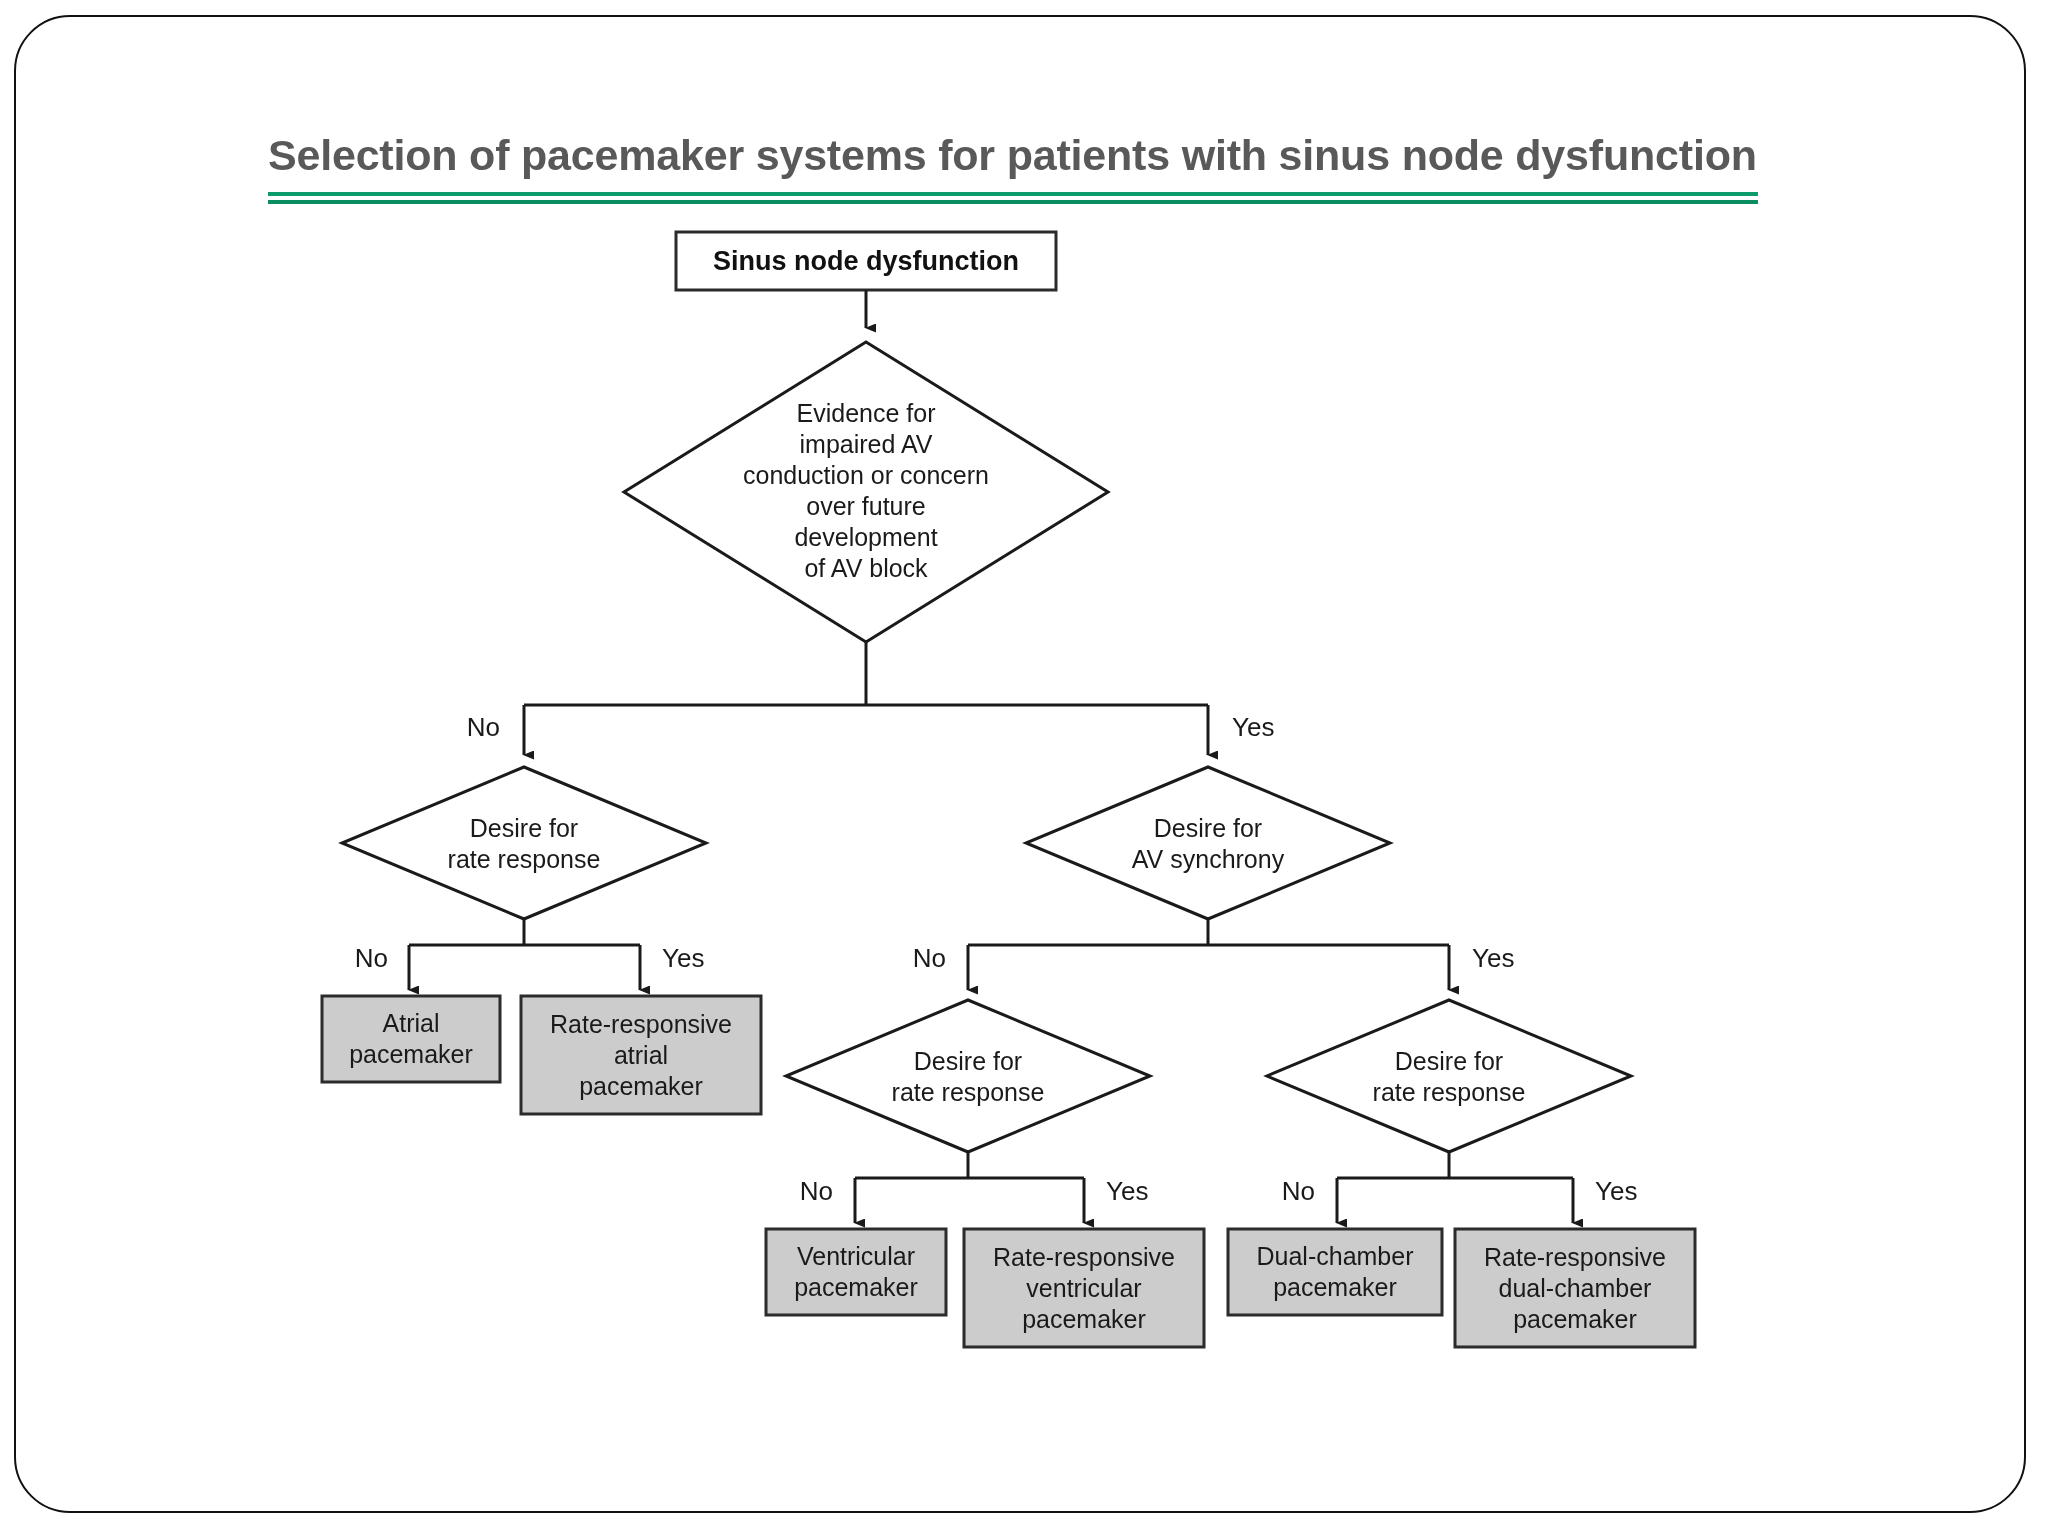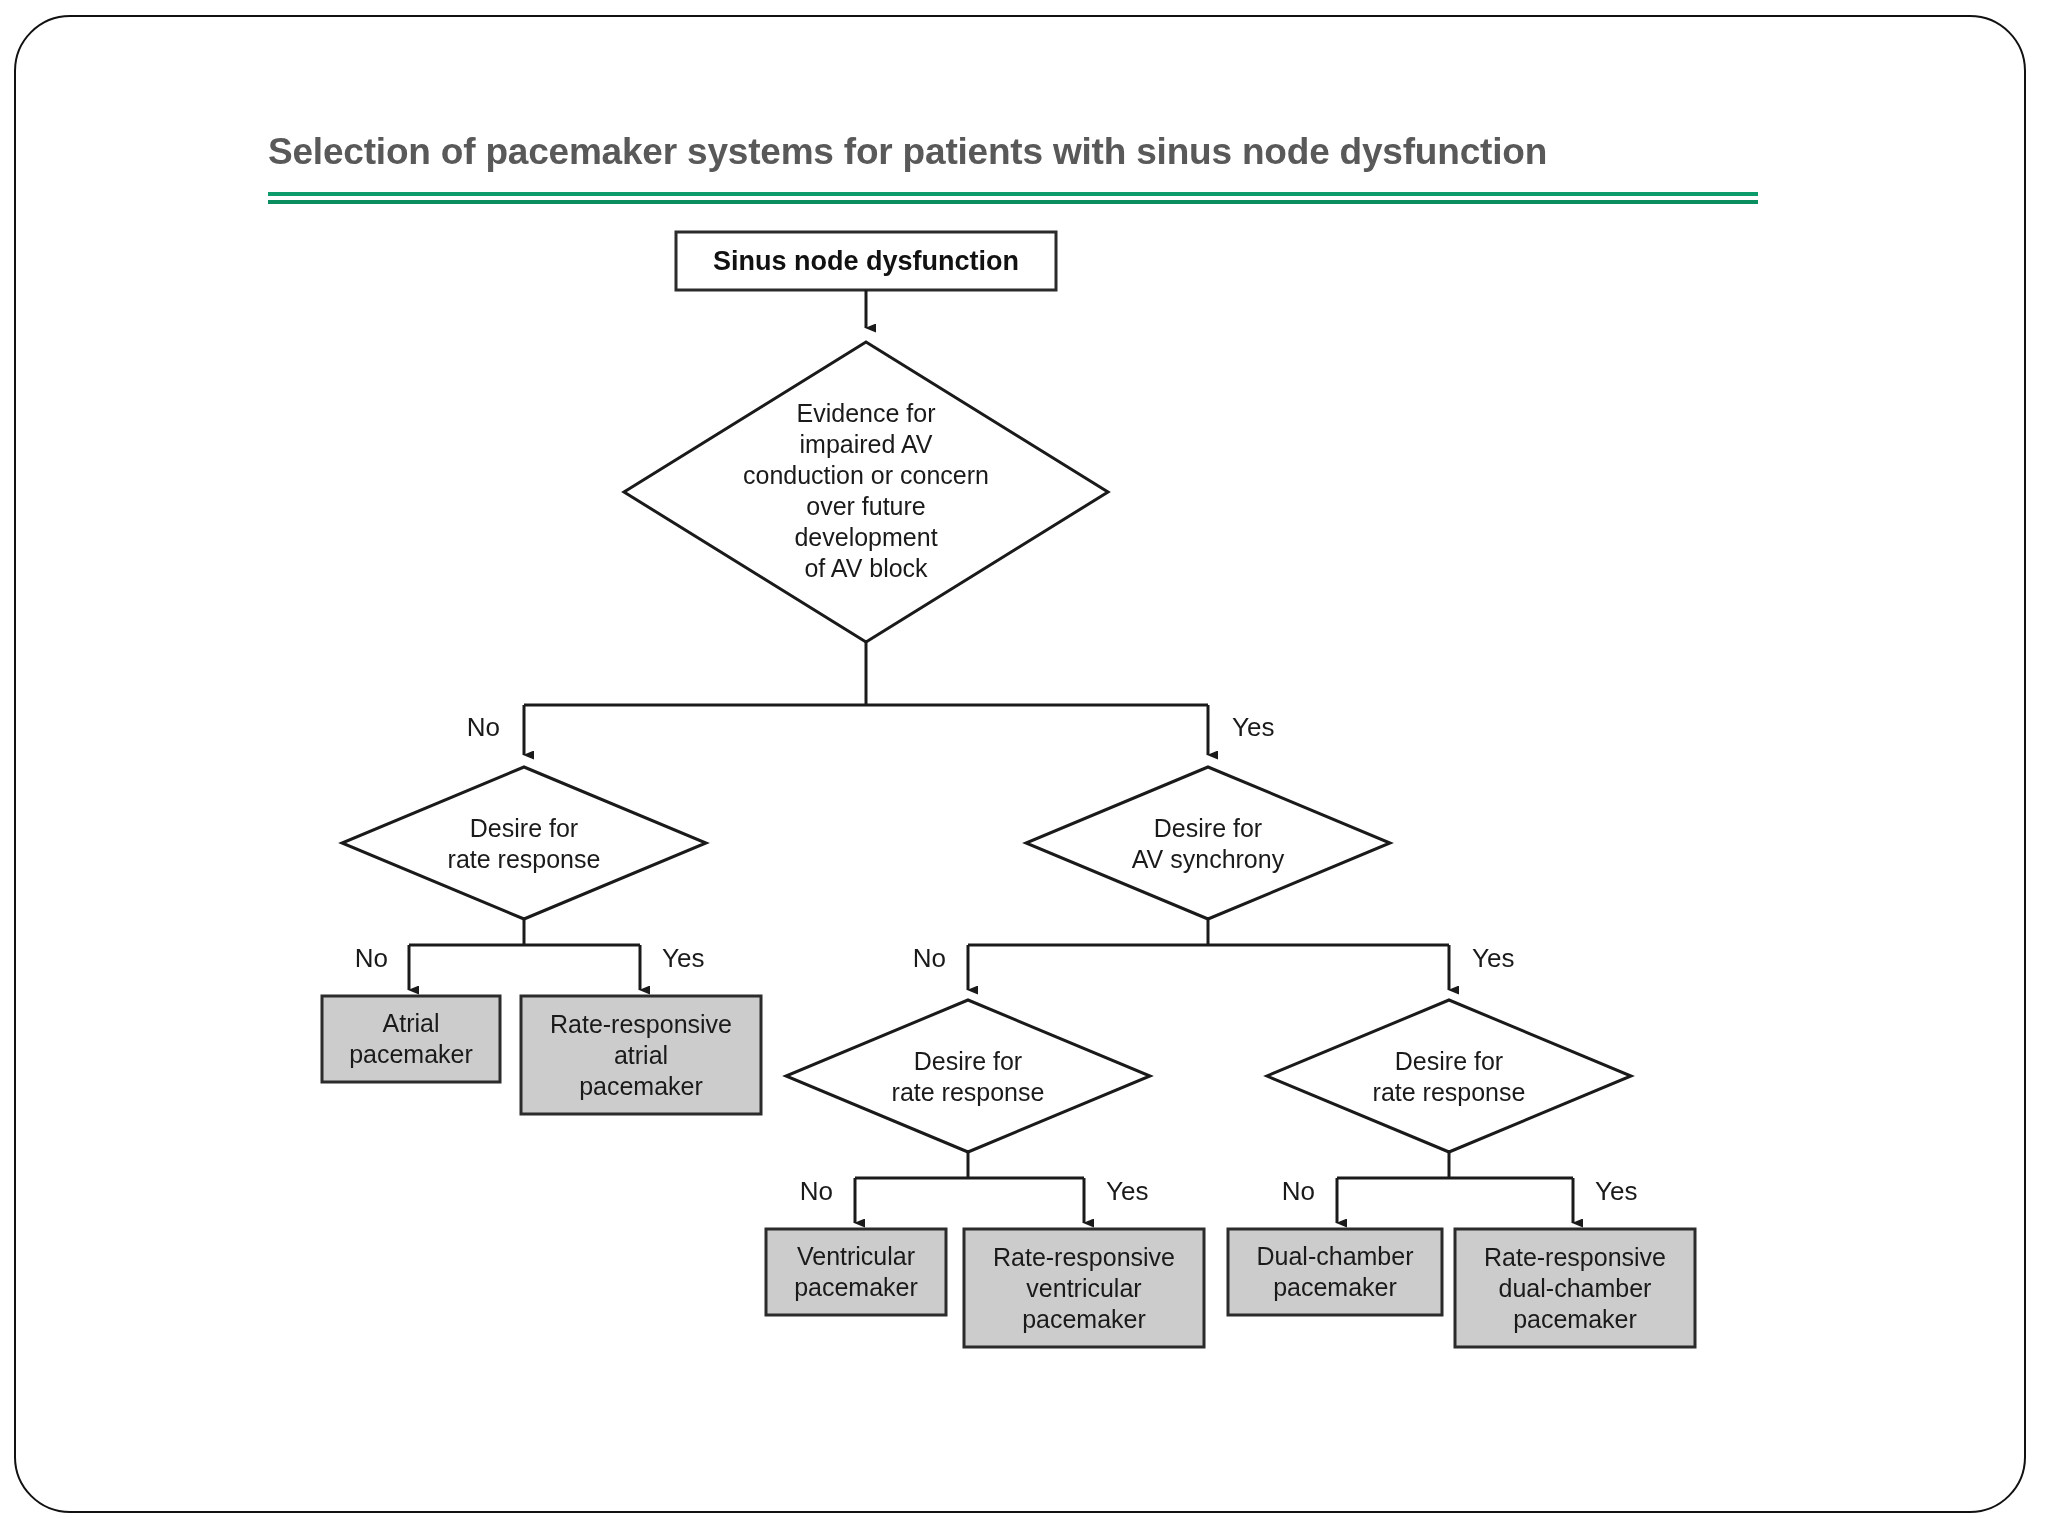--- a/index.html
+++ b/index.html
@@ -32,21 +32,21 @@
     box-sizing: border-box;
     background: transparent;
   }
   .title-block {
     position: absolute;
     left: 268px;
     top: 132px;
     width: 1492px;
   }
   .slide-title {
-    font-size: 37px;
+    font-size: 43px;
     font-weight: bold;
     color: #595959;
     letter-spacing: -0.2px;
     white-space: nowrap;
     line-height: 1.1;
     font-family: "Liberation Sans", sans-serif;
   }
   .rule-wrap {
     position: absolute;
     left: 268px;

